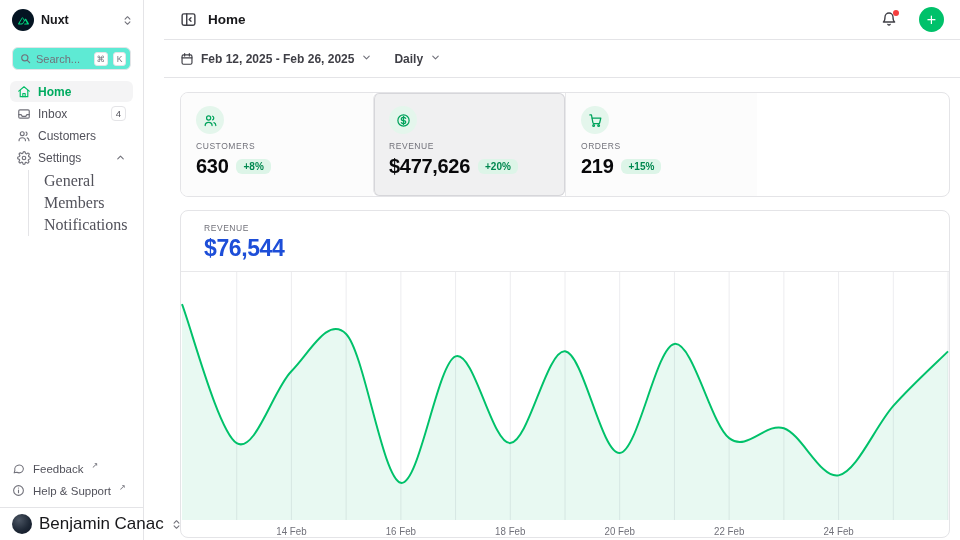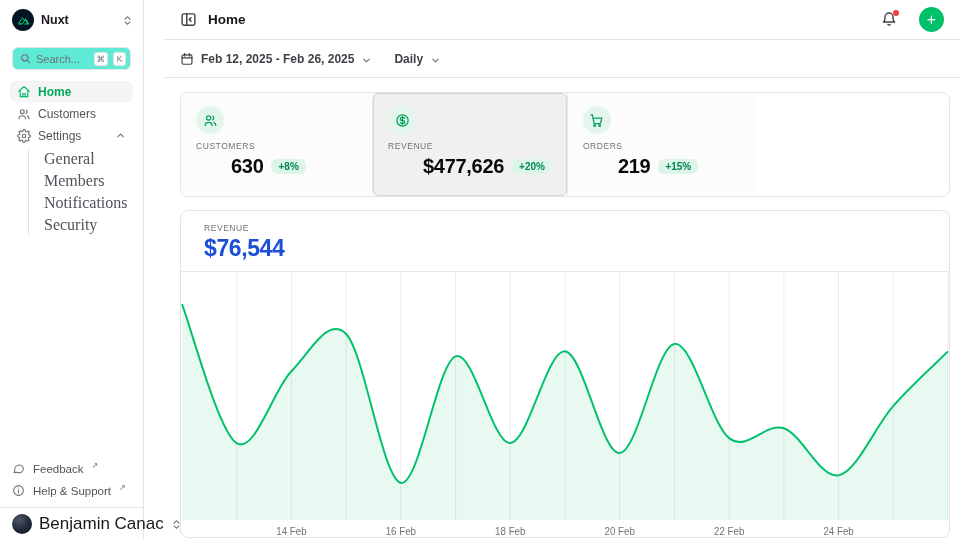--- a/index.html
+++ b/index.html
@@ -52,35 +52,35 @@
   .main { flex:1; display:flex; flex-direction:column; min-width:0; }
   .top-header { height:40px; border-bottom:1px solid #e4e4e7; display:flex; align-items:center; padding:0 16px; gap:10px; }
   .panel-btn { width:18px; height:18px; color:#3f3f46; cursor:pointer; }
   .page-title { font-size:13.5px; font-weight:700; color:#18181b; flex:1; }
   .bell-wrap { position:relative; width:18px; height:18px; color:#3f3f46; cursor:pointer; margin-right:10px; }
   .bell-dot { position:absolute; top:-1px; right:0px; width:6px; height:6px; border-radius:50%; background:#f53e3e; }
   .plus-btn { width:25px; height:25px; border-radius:50%; background:#00c16a; color:#fff; border:none;
     font-size:16px; line-height:1; display:flex; align-items:center; justify-content:center; cursor:pointer; font-weight:500; }
 
   .toolbar { height:38px; border-bottom:1px solid #e4e4e7; display:flex; align-items:center; padding:0 16px; gap:22px; }
-  .tb-group { display:flex; align-items:flex-end; gap:7px; cursor:pointer; }
+  .tb-group { display:flex; align-items:flex-start; gap:7px; cursor:pointer; }
   .tb-text { font-size:12px; font-weight:600; color:#3f3f46; }
   .chev-down { color:#71717a; }
 
   .content { flex:1; padding:14px 10px 0 16px; overflow:hidden; }
 
   
   .stats { display:grid; grid-template-columns:repeat(4,1fr); border:1px solid #e4e4e7; border-radius:8px; height:105px; overflow:hidden; background:#fff; }
   .stat-card { padding:13px 15px; cursor:pointer; position:relative; background:#fcfcfc; }
   .stat-card + .stat-card { border-left:1px solid #e8e8ea; }
   .stat-card.selected { background:#f0f0f1; box-shadow:inset 0 0 0 1px #d6d6da; border-radius:6px; }
   .stat-icon { width:28px; height:28px; border-radius:50%; background:#e4f6ec; display:flex; align-items:center; justify-content:center; color:#00a35c; }
   .stat-label { margin-top:7px; font-size:8.5px; letter-spacing:0.55px; color:#71717a; font-weight:500; }
   .stat-value-row { margin-top:4px; display:flex; align-items:center; gap:8px; }
-  .stat-value { font-size:20px; font-weight:700; color:#09090b; letter-spacing:-0.3px;margin-left:35px; }
+  .stat-value { font-size:20px; font-weight:700; color:#09090b; letter-spacing:-0.3px; }
   .delta-badge { background:#ddf5e8; color:#00884f; font-size:10px; font-weight:600; padding:2px 7px; border-radius:6px; }
 
   
   .chart-card { margin-top:13px; border:1px solid #e4e4e7; border-radius:8px; height:328px; background:#fff; overflow:hidden; }
   .chart-head { padding:12px 23px 9px; border-bottom:1px solid #e8e8ea; }
   .chart-label { font-size:8.5px; letter-spacing:0.55px; color:#71717a; font-weight:500; }
   .chart-value { margin-top:2px; font-size:23px; font-weight:700; color:#1d4ed8; letter-spacing:-0.4px; }
   .chart-plot { width:100%; height:270px; }
 </style>
 </head>
@@ -123,20 +123,30 @@
               <path d="M3 10.5L12 3l9 7.5"></path>
               <path d="M5.5 9v11h13V9"></path>
               <path d="M10 20v-5.5h4V20"></path>
             </svg>
         </span>
         <span class="lbl">Home</span>
       </div>
       <div class="nav-item">
         <span class="nav-icon">
           <svg width="14" height="14" viewBox="0 0 24 24" fill="none" stroke="currentColor" stroke-width="2" stroke-linecap="round" stroke-linejoin="round">
+              <path d="M3 13h4l2 3h6l2-3h4"></path>
+              <path d="M5 5h14a2 2 0 012 2v10a2 2 0 01-2 2H5a2 2 0 01-2-2V7a2 2 0 012-2z"></path>
+            </svg>
+        </span>
+        <span class="lbl">Inbox</span>
+        <span class="count-badge">4</span>
+      </div>
+      <div class="nav-item">
+        <span class="nav-icon">
+          <svg width="14" height="14" viewBox="0 0 24 24" fill="none" stroke="currentColor" stroke-width="2" stroke-linecap="round" stroke-linejoin="round">
               <circle cx="9" cy="8" r="3.3"></circle>
               <path d="M3.5 20c0-3 2.5-5 5.5-5s5.5 2 5.5 5"></path>
               <path d="M15.5 5.2a3.3 3.3 0 010 5.8"></path>
               <path d="M17.5 15.3c2 .7 3 2.3 3 4.7"></path>
             </svg>
         </span>
         <span class="lbl">Customers</span>
       </div>
       <div class="nav-item">
         <span class="nav-icon">
@@ -149,21 +159,20 @@
         <span class="chev-down">
           <svg width="11" height="11" viewBox="0 0 16 16" fill="none" stroke="currentColor" stroke-width="1.6" stroke-linecap="round" stroke-linejoin="round">
               <path d="M4 10l4-4 4 4"></path>
             </svg>
         </span>
       </div>
       <div class="subnav">
         <div class="subnav-item">General</div>
         <div class="subnav-item">Members</div>
         <div class="subnav-item">Notifications</div>
-        <div class="subnav-item">Security</div>
       </div>
     </nav>
 
     <div class="side-spacer"></div>
 
     <div class="side-foot">
       <div class="foot-item">
         <span class="nav-icon">
           <svg width="13" height="13" viewBox="0 0 24 24" fill="none" stroke="currentColor" stroke-width="2" stroke-linecap="round" stroke-linejoin="round">
               <path d="M21 12a8 8 0 01-8 8c-1.4 0-2.8-.3-4-1l-5 1 1.3-4.4A8 8 0 1121 12z"></path>

